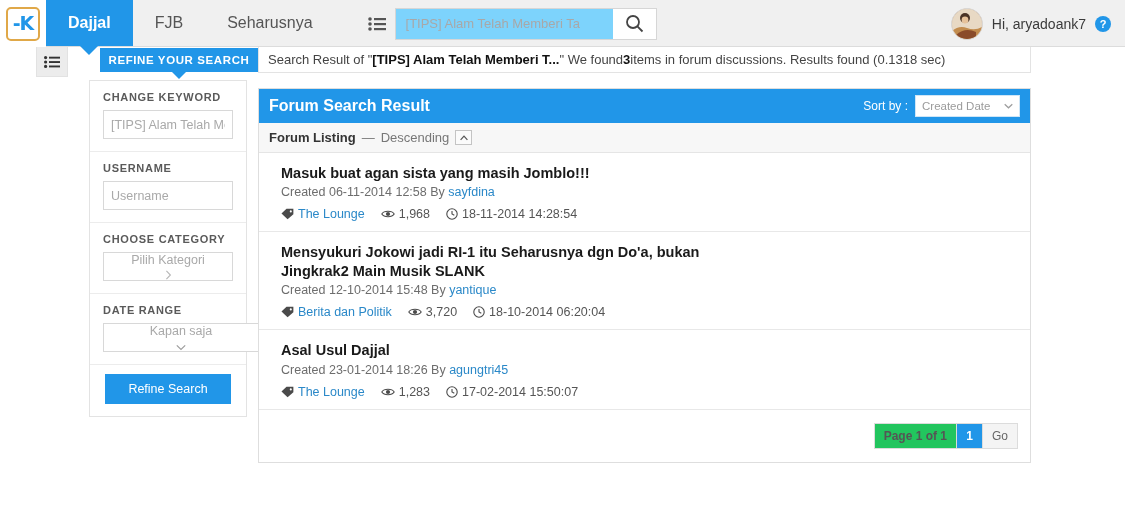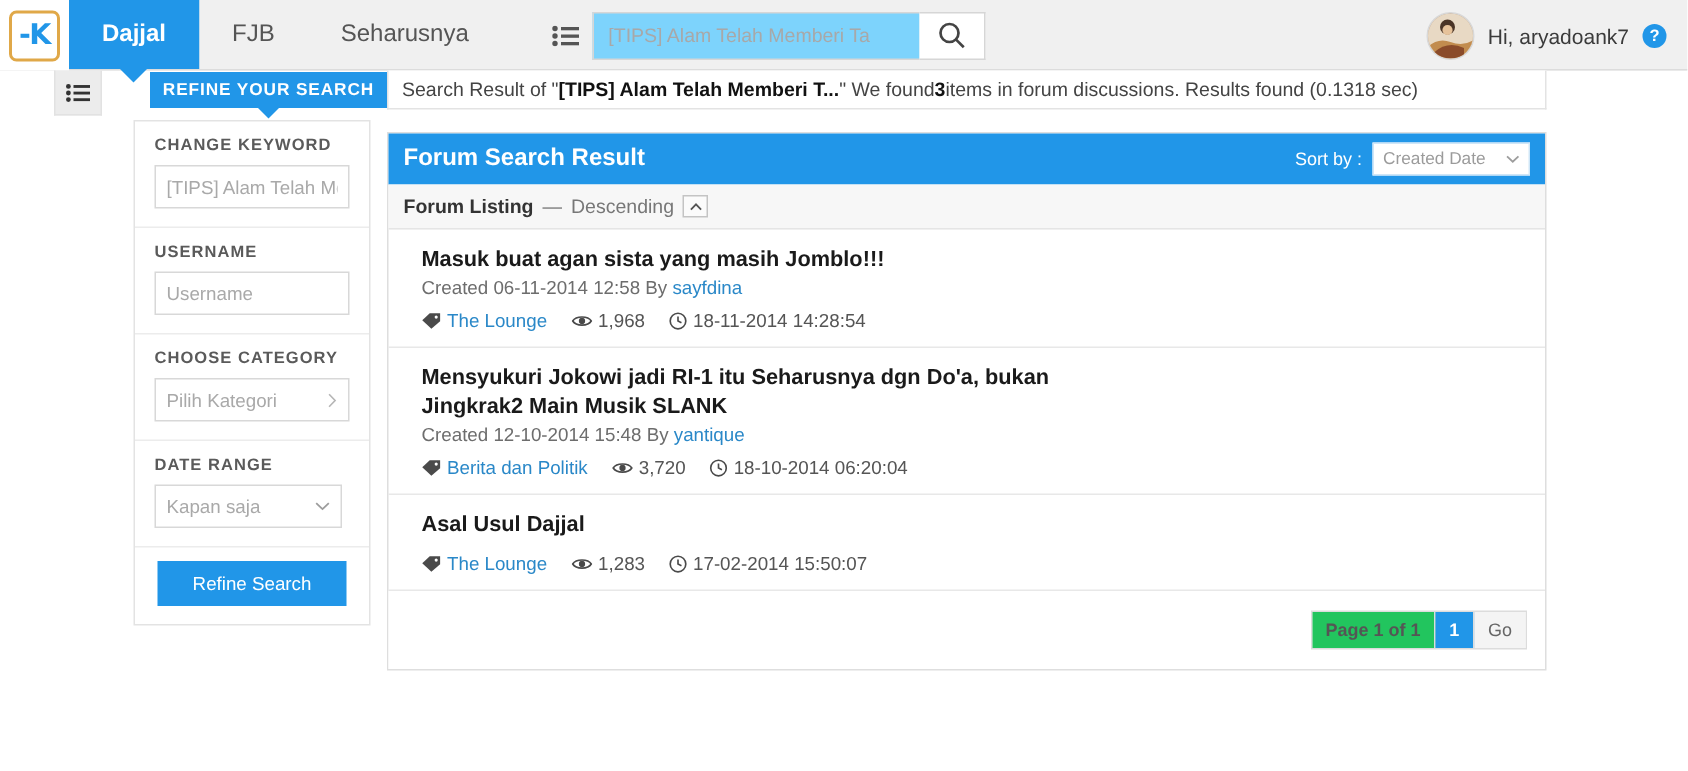--- a/index.html
+++ b/index.html
@@ -121,23 +121,23 @@
   }
   .side-input {
     width: 100%; height: 29px; border: 1px solid #d8d8d8; background: #fff;
     font-size: 12.5px; color: #333; padding: 0 7px; outline: none;
     font-family: "Liberation Sans", sans-serif;
   }
   .side-input::placeholder { color: #a9a9a9; }
   .side-select {
     width: 100%; height: 29px; border: 1px solid #d8d8d8; background: #fff;
     display: flex; align-items: center; padding: 0 7px; cursor: pointer;
-    font-size: 12.5px; color: #a9a9a9; justify-content: space-between;
-  }
-  .side-select.wide { width: 125px; }
+    font-size: 12.5px; color: #a9a9a9; justify-content: space-between; flex-direction: column;
+  }
+  .side-select.wide { width: 156px; }
   .refine-btn-wrap { padding: 9px 13px 12px; text-align: center; }
   .refine-btn {
     background: #2196e8; color: #fff; border: none; font-size: 12.5px;
     padding: 8px 23px; cursor: pointer; font-family: "Liberation Sans", sans-serif;
   }
 
   
   .panel {
     position: absolute; left: 258px; top: 88px; width: 773px;
     background: #ffffff; border: 1px solid #dedede;
@@ -408,20 +408,23 @@
                 <path d="M6 3 L6 6 L8.3 7.2" stroke="#4a4a4a" stroke-width="1.1" fill="none"></path>
               </svg>
           </span>
           <span>18-10-2014 06:20:04</span>
         </span>
       </div>
     </div>
 
     <div class="result">
       <div class="r-title">Asal Usul Dajjal</div>
+      <div class="r-created">
+        <span>Created 23-01-2014 18:26 By </span><a>agungtri45</a>
+      </div>
       <div class="r-meta">
         <span class="meta-group">
           <span>
             <svg width="13" height="12" viewBox="0 0 13 12">
                 <path d="M0.5 5.5 L5.5 0.8 L12.4 0.8 L12.4 6.2 L6.6 11.2 Z" fill="#4a4a4a"></path>
                 <circle cx="9.8" cy="3.4" r="1.05" fill="#fff"></circle>
               </svg>
           </span>
           <span class="r-cat">The Lounge</span>
         </span>

